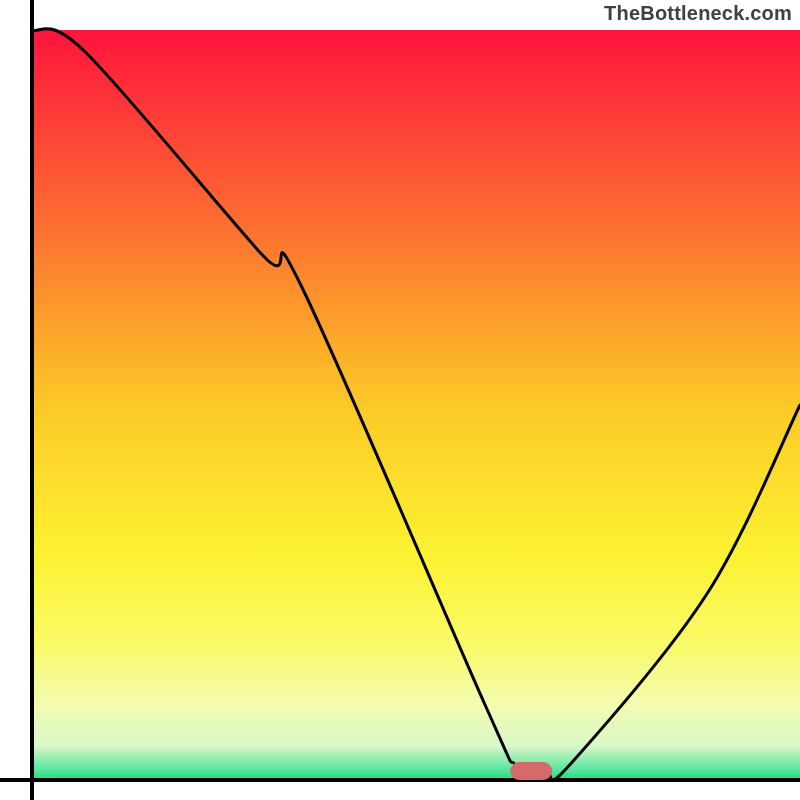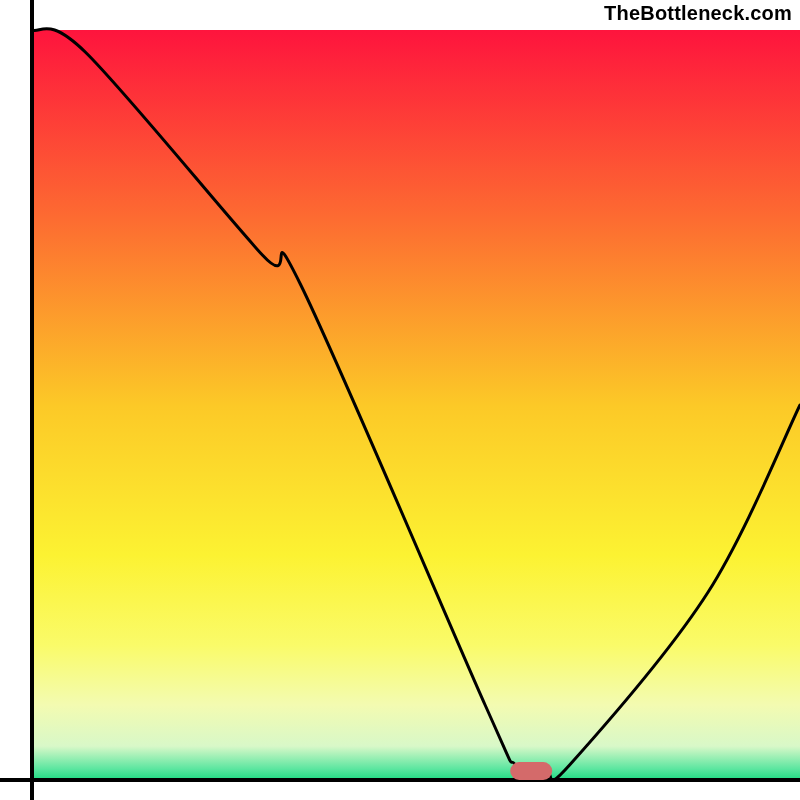--- a/index.html
+++ b/index.html
@@ -15,21 +15,21 @@
     width: 800px;
     height: 800px;
   }
   .attribution {
     position: absolute;
     top: 2px;
     right: 8px;
     font-family: Arial, Helvetica, sans-serif;
     font-size: 20px;
     font-weight: 600;
-    color: #000000;
+    color: #404040;
     letter-spacing: 0.2px;
   }
   svg {
     display: block;
   }
 </style>
 </head>
 <body>
 
 <div class="frame">

